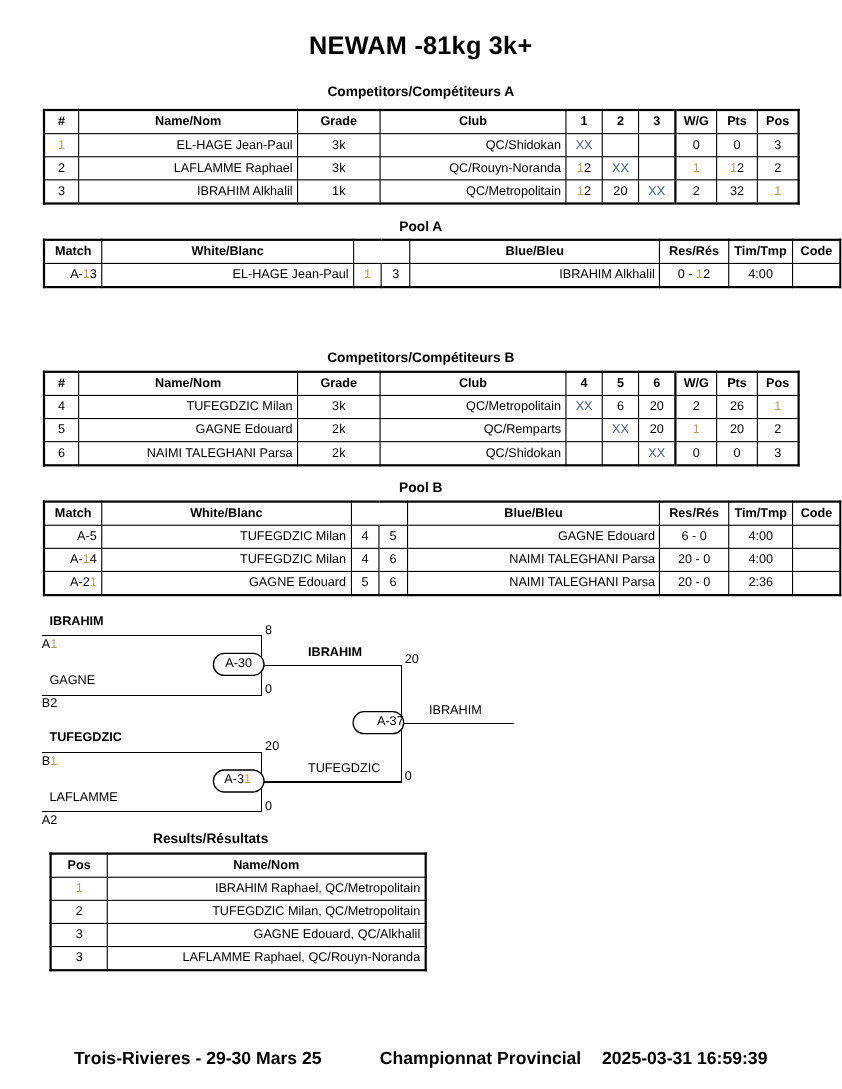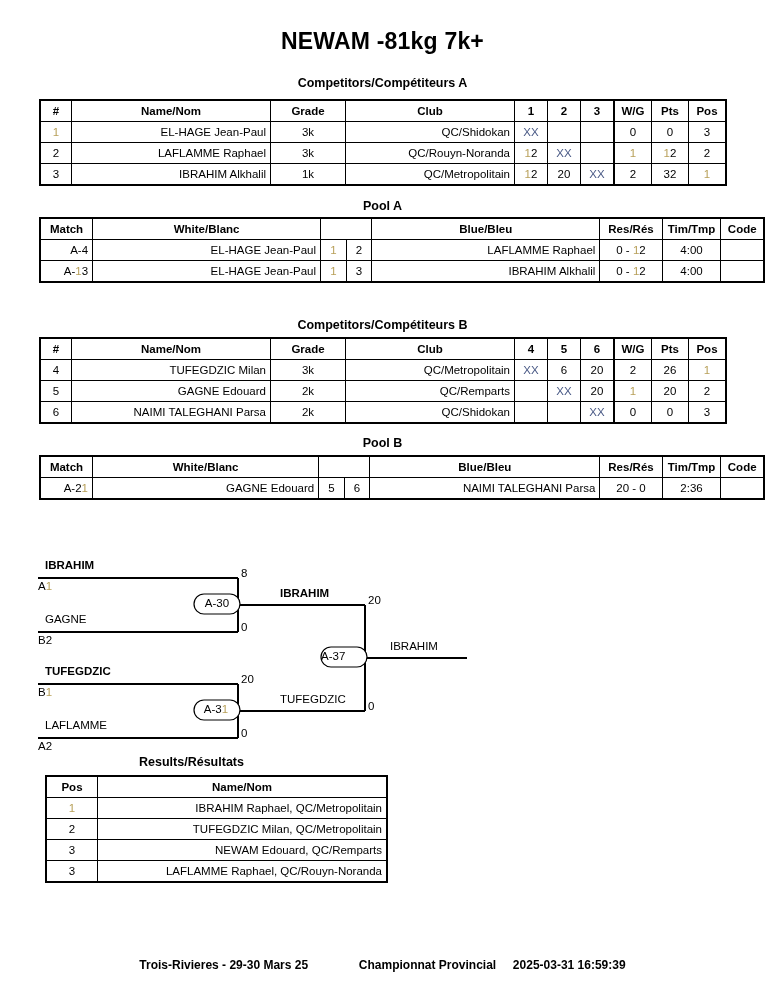--- a/index.html
+++ b/index.html
@@ -81,32 +81,32 @@
   .bk-seed { font-size: 11.5px; }
   .bk-score { font-size: 11.5px; }
   .pill-text {
     font-size: 11.5px;
     font-family: "Liberation Sans", sans-serif;
   }
 
   
   #footer {
     left: 0; right: 0; bottom: 18px;
-    font-size: 12px;
+    font-size: 16px;
     font-weight: bold;
     text-align: center;
   }
   #footer span { display: inline-block; }
   .foot-gap { width: 44px; }
   .foot-gap2 { width: 10px; }
 </style>
 </head>
 <body>
 
-<div class="abs" id="doc-title">NEWAM -81kg 7k+</div>
+<div class="abs" id="doc-title">NEWAM -81kg 3k+</div>
 
 <div class="abs section-caption" style="left:0;right:0;top:76px;">Competitors/Compétiteurs A</div>
 
 <div class="abs" style="left:39px;top:99px;">
   <table class="bordered" id="tbl-comp-a">
     <thead>
       <tr>
         <th class="c" style="width:22px">#</th>
         <th class="c" style="width:190px">Name/Nom</th>
         <th class="c" style="width:66px">Grade</th>
@@ -171,30 +171,20 @@
         <th style="width:18px;border-right:none"></th>
         <th style="width:18px;border-left:none"></th>
         <th class="c" style="width:230px">Blue/Bleu</th>
         <th class="c" style="width:54px">Res/Rés</th>
         <th class="c" style="width:50px">Tim/Tmp</th>
         <th class="c" style="width:34px">Code</th>
       </tr>
     </thead>
     <tbody>
         <tr>
-          <td class="l">A-4</td>
-          <td class="l">EL-HAGE Jean-Paul</td>
-          <td class="c" style="border-right:none"><span class="one">1</span></td>
-          <td class="c">2</td>
-          <td class="l b">LAFLAMME Raphael</td>
-          <td class="c">0 - <span class="one">1</span>2</td>
-          <td class="c">4:00</td>
-          <td class="c"></td>
-        </tr>
-        <tr>
           <td class="l">A-<span class="one">1</span>3</td>
           <td class="l">EL-HAGE Jean-Paul</td>
           <td class="c" style="border-right:none"><span class="one">1</span></td>
           <td class="c">3</td>
           <td class="l b">IBRAHIM Alkhalil</td>
           <td class="c">0 - <span class="one">1</span>2</td>
           <td class="c">4:00</td>
           <td class="c"></td>
         </tr>
       </tbody>
@@ -271,20 +261,40 @@
         <th style="width:18px;border-right:none"></th>
         <th style="width:18px;border-left:none"></th>
         <th class="c" style="width:230px">Blue/Bleu</th>
         <th class="c" style="width:54px">Res/Rés</th>
         <th class="c" style="width:50px">Tim/Tmp</th>
         <th class="c" style="width:34px">Code</th>
       </tr>
     </thead>
     <tbody>
         <tr>
+          <td class="l">A-5</td>
+          <td class="l b">TUFEGDZIC Milan</td>
+          <td class="c" style="border-right:none">4</td>
+          <td class="c">5</td>
+          <td class="l">GAGNE Edouard</td>
+          <td class="c">6 - 0</td>
+          <td class="c">4:00</td>
+          <td class="c"></td>
+        </tr>
+        <tr>
+          <td class="l">A-<span class="one">1</span>4</td>
+          <td class="l b">TUFEGDZIC Milan</td>
+          <td class="c" style="border-right:none">4</td>
+          <td class="c">6</td>
+          <td class="l">NAIMI TALEGHANI Parsa</td>
+          <td class="c">20 - 0</td>
+          <td class="c">4:00</td>
+          <td class="c"></td>
+        </tr>
+        <tr>
           <td class="l">A-2<span class="one">1</span></td>
           <td class="l b">GAGNE Edouard</td>
           <td class="c" style="border-right:none">5</td>
           <td class="c">6</td>
           <td class="l">NAIMI TALEGHANI Parsa</td>
           <td class="c">20 - 0</td>
           <td class="c">2:36</td>
           <td class="c"></td>
         </tr>
       </tbody>
@@ -346,21 +356,21 @@
   <div class="bk-label bk-score" style="left:241px; top:179px;">0</div>
 
   <div class="bk-label pill-text" style="left:194px; width:46px; top:49px; text-align:center;">A-30</div>
   <div class="bk-label bk-name bold" style="left:280px; top:39px;">IBRAHIM</div>
   <div class="bk-label bk-score" style="left:368px; top:46px;">20</div>
 
   <div class="bk-label pill-text" style="left:194px; width:44px; top:155px; text-align:center;">A-3<span class="one">1</span></div>
   <div class="bk-label bk-name" style="left:280px; top:145px;">TUFEGDZIC</div>
   <div class="bk-label bk-score" style="left:368px; top:152px;">0</div>
 
-  <div class="bk-label pill-text" style="left:321px; width:46px; top:102px; text-align:left;">A-37</div>
+  <div class="bk-label pill-text" style="left:321px; width:46px; top:102px; text-align:right;">A-37</div>
   <div class="bk-label bk-name" style="left:390px; top:92px;">IBRAHIM</div>
 </div>
 
 <div class="abs section-caption" style="left:0;width:383px;top:755px;">Results/Résultats</div>
 
 <div class="abs" style="left:45px;top:775px;">
   <table class="bordered" id="tbl-results">
     <thead>
       <tr>
         <th class="c" style="width:42px">Pos</th>
@@ -371,21 +381,21 @@
         <tr>
           <td class="c"><span class="one">1</span></td>
           <td class="l">IBRAHIM Raphael, QC/Metropolitain</td>
         </tr>
         <tr>
           <td class="c">2</td>
           <td class="l">TUFEGDZIC Milan, QC/Metropolitain</td>
         </tr>
         <tr>
           <td class="c">3</td>
-          <td class="l">NEWAM Edouard, QC/Remparts</td>
+          <td class="l">GAGNE Edouard, QC/Alkhalil</td>
         </tr>
         <tr>
           <td class="c">3</td>
           <td class="l">LAFLAMME Raphael, QC/Rouyn-Noranda</td>
         </tr>
       </tbody>
   </table>
 </div>
 
 <div class="abs" id="footer">

